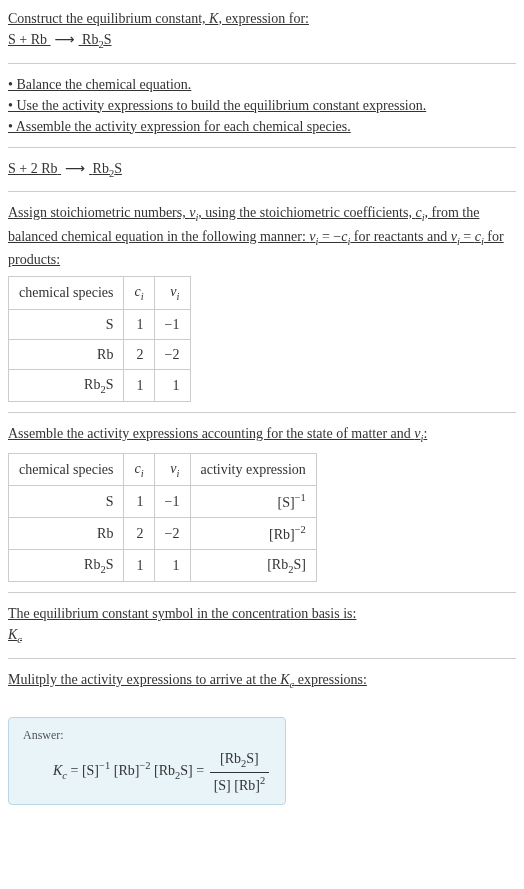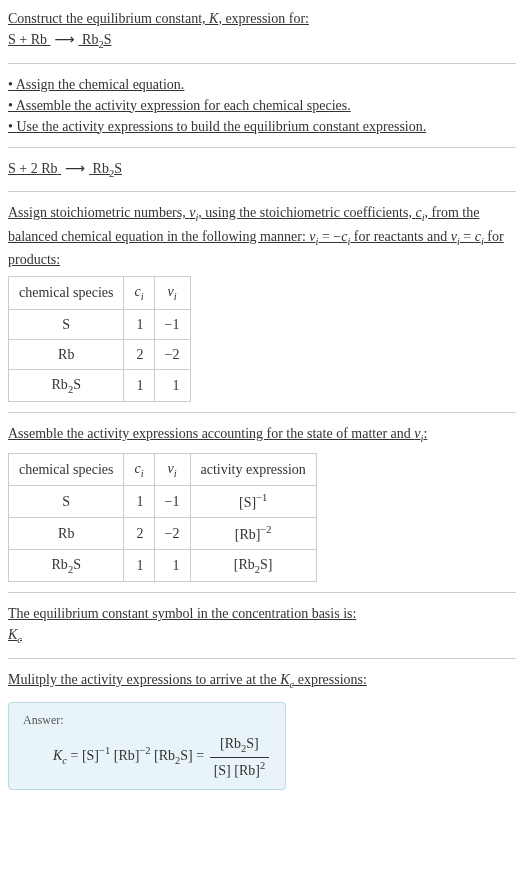--- a/index.html
+++ b/index.html
@@ -21,42 +21,42 @@
       border-top: 1px solid #ccc;
       margin: 10px 0;
     }
     table {
       border-collapse: collapse;
       margin: 6px 0;
     }
     th, td {
       border: 1px solid #ccc;
       padding: 4px 10px;
-      text-align: center;
+      text-align: right;
       font-weight: normal;
     }
     th {
       background: #fff;
     }
     .num {
       text-align: right;
     }
     sub {
       font-size: 0.75em;
     }
     sup {
       font-size: 0.75em;
     }
     .answer-box {
       display: inline-block;
       background: #e8f4f8;
       border: 1px solid #b8d8e8;
       border-radius: 4px;
       padding: 8px 14px;
-      margin-top: 6px;
+      margin-top: 21px;
     }
     .answer-label {
       font-size: 12px;
       color: #555;
       margin-bottom: 4px;
     }
     .frac {
       display: inline-block;
       vertical-align: middle;
       text-align: center;
@@ -93,23 +93,23 @@
   <span>Construct the equilibrium constant, </span><span class="italic">K</span><span>, expression for:</span><br>
   <span>S + Rb</span>
   <span class="arrow">⟶</span>
   <span>Rb</span><sub>2</sub><span>S</span>
 </div>
 
 <hr>
 
 
 <div class="section">
-  <div>• Assign the chemical equation.</div>
+  <div>• Balance the chemical equation.</div>
+  <div>• Use the activity expressions to build the equilibrium constant expression.</div>
   <div>• Assemble the activity expression for each chemical species.</div>
-  <div>• Use the activity expressions to build the equilibrium constant expression.</div>
 </div>
 
 <hr>
 
 
 <div class="section">
   <span>S + 2 Rb</span>
   <span class="arrow">⟶</span>
   <span>Rb</span><sub>2</sub><span>S</span>
 </div>

